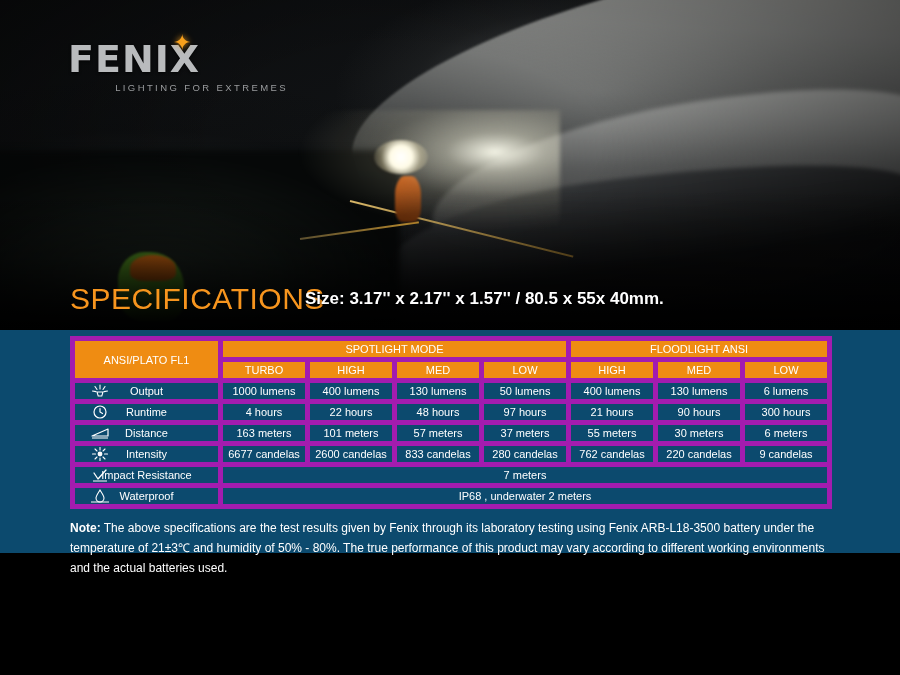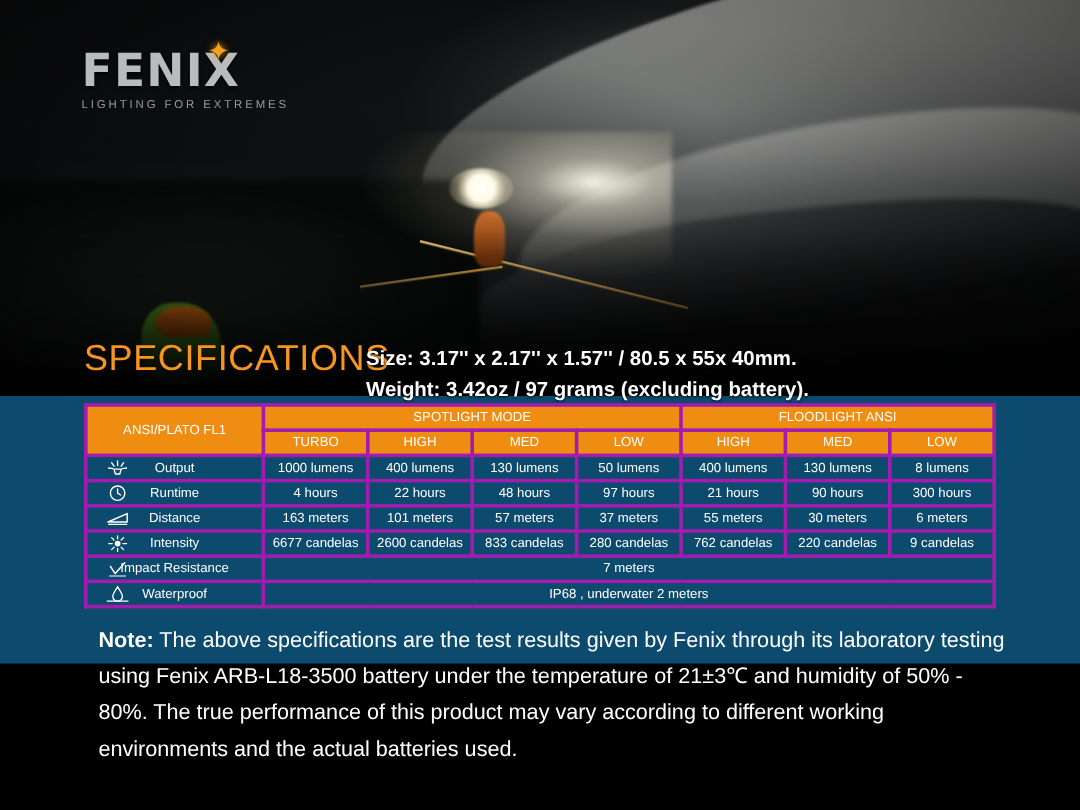--- a/index.html
+++ b/index.html
@@ -162,20 +162,21 @@
     font-size: 22px;
     line-height: 1;
     text-shadow: 0 0 6px rgba(247,160,28,.9);
   }
   .logo-sub {
     margin-top: 4px;
     font-size: 9.5px;
     letter-spacing: 2.4px;
     color: #9a9c9e;
     font-family: "Liberation Sans", sans-serif;
+    text-align: right;
   }
 
   
   .spec-head {
     position: absolute;
     left: 70px; top: 282px;
     font-family: "Liberation Sans", sans-serif;
     font-size: 30px;
     letter-spacing: 0.5px;
     color: #f7951e;
@@ -196,21 +197,21 @@
     position: absolute;
     left: 70px; top: 336px;
     width: 760px;
   }
   table.spec {
     border-collapse: collapse;
     width: 760px;
     table-layout: fixed;
   }
   table.spec th, table.spec td {
-    border: 3px solid #a21caf;
+    border: 5px solid #a21caf;
     font-size: 11px;
     text-align: center;
     color: #ffffff;
     height: 21px;
     padding: 0;
     font-weight: normal;
   }
   th.hdr-orange {
     background: #ef8c12;
     color: #ffffff;
@@ -250,23 +251,23 @@
   .col-d { width: 87px; }
 
   
   .notes {
     position: absolute;
     left: 70px; top: 518px;
     width: 768px;
     color: #fff;
   }
   .note-p {
-    font-size: 18px;
+    font-size: 12px;
     line-height: 1.68;
-    margin: 0 0 14px 12px;
+    margin: 0 0 14px 0;
     font-family: "Liberation Sans", sans-serif;
   }
   .note-p b { font-weight: bold; }
 </style>
 </head>
 <body>
 
 <div id="page">
 
   <div class="hero">
@@ -288,21 +289,20 @@
 
   <div class="logo-wrap">
     <div class="logo-text">FENIX</div>
     <div class="logo-star">✦</div>
     <div class="logo-sub">LIGHTING FOR EXTREMES</div>
   </div>
 
   <div class="spec-head">SPECIFICATIONS</div>
   <div class="size-block">
     <div>Size: 3.17'' x 2.17'' x 1.57'' / 80.5 x 55x 40mm.</div>
-    <div>Weight: 3.42oz / 97 grams (excluding battery).</div>
   </div>
 
   <div class="table-wrap">
     <table class="spec">
       <colgroup>
         <col class="col-label">
         <col class="col-d">
           <col class="col-d">
           <col class="col-d">
           <col class="col-d">
@@ -343,21 +343,21 @@
               </svg>
             </span>
             <span>Output</span>
           </td>
           <td>1000 lumens</td>
           <td>400 lumens</td>
           <td>130 lumens</td>
           <td>50 lumens</td>
           <td>400 lumens</td>
           <td>130 lumens</td>
-          <td>8 lumens</td>
+          <td>6 lumens</td>
         </tr>
 
         <tr>
           <td class="rowlabel">
             <span class="ico">
               <svg viewBox="0 0 26 16" width="26" height="16">
                 <circle cx="13" cy="8" r="6" fill="none" stroke="#fff" stroke-width="1.2"></circle>
                 <path d="M13 4.5 V8 L15.5 9.5" fill="none" stroke="#fff" stroke-width="1.2" stroke-linecap="round"></path>
               </svg>
             </span>

